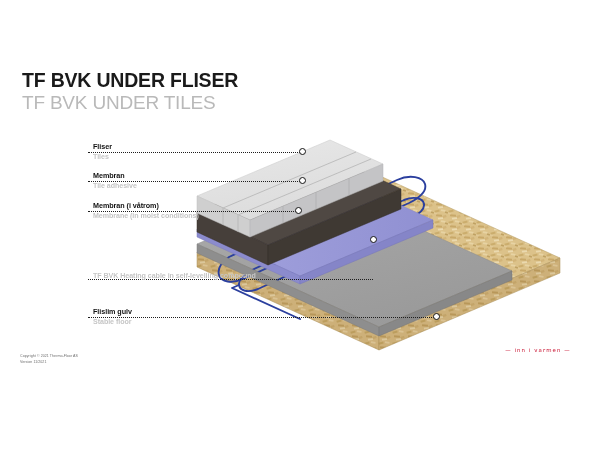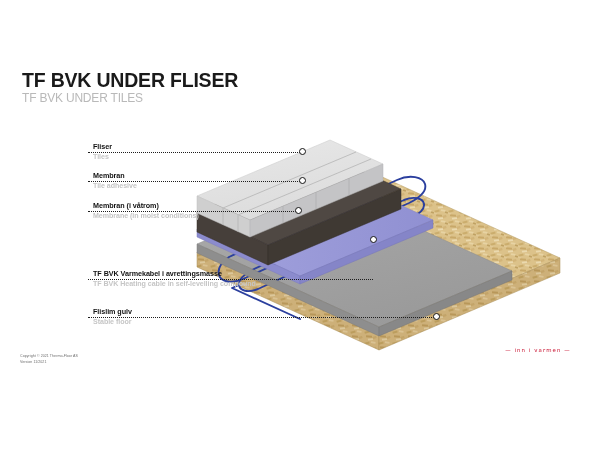--- a/index.html
+++ b/index.html
@@ -30,21 +30,21 @@
   }
   .title-main {
     font-size: 19.5px;
     font-weight: bold;
     color: #1a1a1a;
     letter-spacing: -0.2px;
     line-height: 1.08;
     white-space: nowrap;
   }
   .title-sub {
-    font-size: 12px;
+    font-size: 19px;
     font-weight: normal;
     color: #b9b9b9;
     letter-spacing: -0.2px;
     line-height: 1.12;
     white-space: nowrap;
     margin-top: 1px;
   }
 
   
   .label {
@@ -276,21 +276,20 @@
     <div class="label-no">Membran</div>
     <div class="label-en">Tile adhesive</div>
   </div>
 
   <div class="label" style="left:93px; top:202px;">
     <div class="label-no">Membran (i våtrom)</div>
     <div class="label-en">Membrane (in moist conditions)</div>
   </div>
 
   <div class="label" style="left:93px; top:270px;">
-    <div class="label-no">TF BVK Varmekabel i avrettingsmasse</div>
     <div class="label-en">TF BVK Heating cable in self-levelling compound</div>
   </div>
 
   <div class="label" style="left:93px; top:308px;">
     <div class="label-no">Flislim gulv</div>
     <div class="label-en">Stable floor</div>
   </div>
 
   <div class="copyright">
     <div>Copyright © 2021 Thermo-Floor AS</div>

